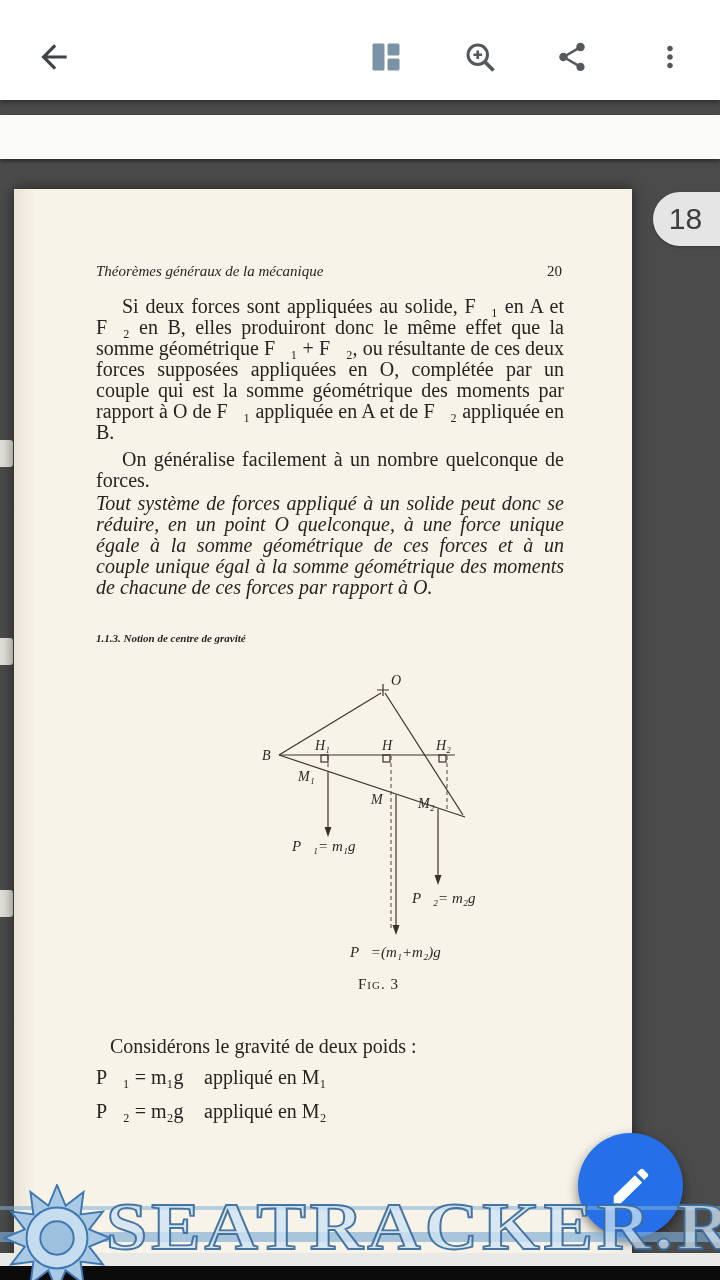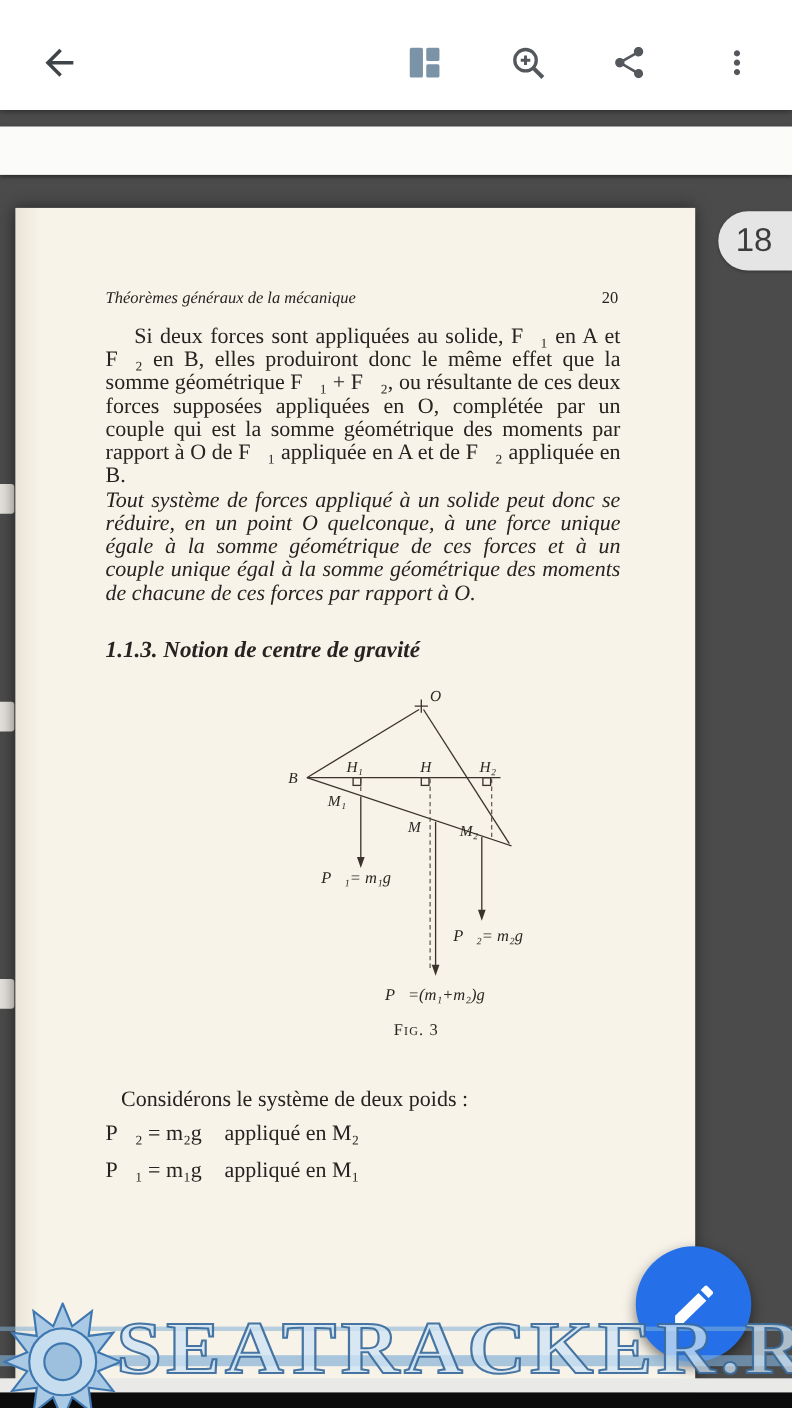--- a/index.html
+++ b/index.html
@@ -34,21 +34,21 @@
             font-family:"Liberation Serif","DejaVu Serif",serif;color:#262320;margin-top:15px;}
   .running-header{display:flex;justify-content:space-between;align-items:baseline;
                   margin:74px 70px 0 82px;font-size:15px;}
   .rh-title{font-style:italic;}
   .rh-page{font-style:normal;}
   .body{margin:0 68px 0 82px;font-size:20px;line-height:21px;text-align:justify;}
   .indent{text-indent:26px;}
   .p1{margin-top:16px;}
   .p2{margin-top:6px;}
   .p3{margin-top:2px;font-style:italic;}
-  .section-heading{margin:30px 68px 0 82px;font-size:21px;font-weight:bold;font-style:italic;
+  .section-heading{margin:30px 68px 0 82px;font-size:11px;font-weight:bold;font-style:italic;
                    line-height:21px;}
   .p4{margin-top:16px;}
   .p5{margin-top:2px;}
   .fig{margin:20px 0 0 222px;padding:0;}
   .consider{margin-top:28px;text-indent:14px;}
   .weight{margin-top:7px;line-height:27px;text-align:left;}
 
   .fl{font:italic 14px "Liberation Serif","DejaVu Serif",serif;fill:#2a2722;}
   .vl{font:italic 15px "Liberation Serif","DejaVu Serif",serif;fill:#2a2722;}
   .cap{font:15px "Liberation Serif","DejaVu Serif",serif;fill:#2a2722;
@@ -125,20 +125,21 @@
   <div class="binding-tab tab2"></div>
   <div class="binding-tab tab3"></div>
 
   <main class="doc-page">
     <div class="running-header">
       <span class="rh-title">Théorèmes généraux de la mécanique</span>
       <span class="rh-page">20</span>
     </div>
 
     <p class="body indent p1">Si deux forces sont appliquées au solide, F⃗₁ en A et F⃗₂ en B, elles produiront donc le même effet que la somme géométrique F⃗₁ + F⃗₂, ou résultante de ces deux forces supposées appliquées en O, complétée par un couple qui est la somme géométrique des moments par rapport à O de F⃗₁ appliquée en A et de F⃗₂ appliquée en B.</p>
+    <p class="body indent p2">On généralise facilement à un nombre quelconque de forces.</p>
     <p class="body p3">Tout système de forces appliqué à un solide peut donc se réduire, en un point O quelconque, à une force unique égale à la somme géométrique de ces forces et à un couple unique égal à la somme géométrique des moments de chacune de ces forces par rapport à O.</p>
 
     <h2 class="section-heading">1.1.3.  Notion de centre de gravité</h2>
 
 
     <figure class="fig">
       <svg width="320" height="335" viewBox="0 0 320 335">
 
         <path class="figline" d="M141 21 h12 M147 15 v12"></path>
         <text class="fl" x="155" y="16">O</text>
@@ -174,23 +175,23 @@
         <text class="fl" x="182" y="139">M₂</text>
 
         <text class="vl" x="56" y="182">P⃗₁= m₁g⃗</text>
         <text class="vl" x="176" y="234">P⃗₂= m₂g⃗</text>
         <text class="vl" x="114" y="288">P⃗=(m₁+m₂)g⃗</text>
 
         <text class="cap" x="122" y="320">Fig. 3</text>
       </svg>
     </figure>
 
-    <p class="body consider">Considérons le système de deux poids :</p>
+    <p class="body consider">Considérons le gravité de deux poids :</p>
+    <p class="body weight">P⃗₁ = m₁g⃗ appliqué en M₁</p>
     <p class="body weight">P⃗₂ = m₂g⃗ appliqué en M₂</p>
-    <p class="body weight">P⃗₁ = m₁g⃗ appliqué en M₁</p>
   </main>
 
   <button class="page-badge">18</button>
 
   <div class="bottom-white"></div>
   <div class="bottom-black"></div>
 
   <button class="fab">
     <svg width="46" height="46" viewBox="0 0 24 24">
       <path fill="#ffffff" d="M3 17.25V21h3.75L17.81 10.19l-3.75-3.75L3 17.25zM20.71 7.04c.39-.39.39-1.02 0-1.41l-2.34-2.34c-.39-.39-1.02-.39-1.41 0l-1.83 1.83 3.75 3.75 1.83-1.83z"></path>

